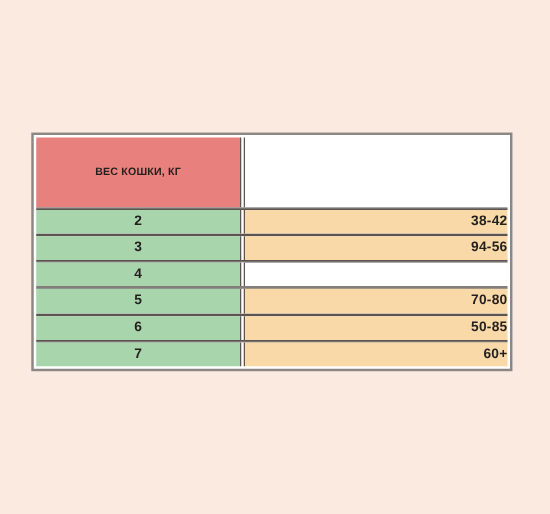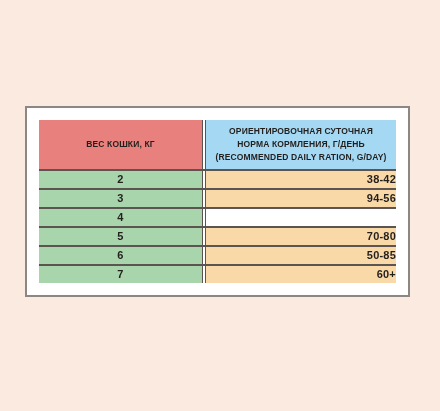--- a/index.html
+++ b/index.html
@@ -18,21 +18,21 @@
 
   .table-frame {
     position: absolute;
     left: 25px;
     top: 106px;
     width: 385px;
     height: 191px;
     box-sizing: border-box;
     border: 2px solid #8d8784;
     background: #ffffff;
-    padding: 12px;
+    padding: 2px;
   }
 
   .table-inner {
     width: 100%;
     height: 100%;
     box-sizing: border-box;
     display: flex;
     flex-direction: column;
     background: #ffffff;
   }
@@ -133,27 +133,20 @@
 <div class="table-frame">
   <div class="table-inner">
 
     <div class="row header-row">
       <div class="cell col-left head-left">
         <div class="head-text">
           <span class="line">ВЕС КОШКИ, КГ</span>
         </div>
       </div>
       <div class="colgap"></div>
-      <div class="cell col-right head-right">
-        <div class="head-text">
-          <span class="line">ОРИЕНТИРОВОЧНАЯ СУТОЧНАЯ</span>
-          <span class="line">НОРМА КОРМЛЕНИЯ, Г/ДЕНЬ</span>
-          <span class="line">(RECOMMENDED DAILY RATION, G/DAY)</span>
-        </div>
-      </div>
     </div>
 
     <div class="rowgap"></div>
 
     <div class="row data-row">
       <div class="cell col-left cell-left">
         <span class="value-text">2</span>
       </div>
       <div class="colgap"></div>
       <div class="cell col-right cell-right">

